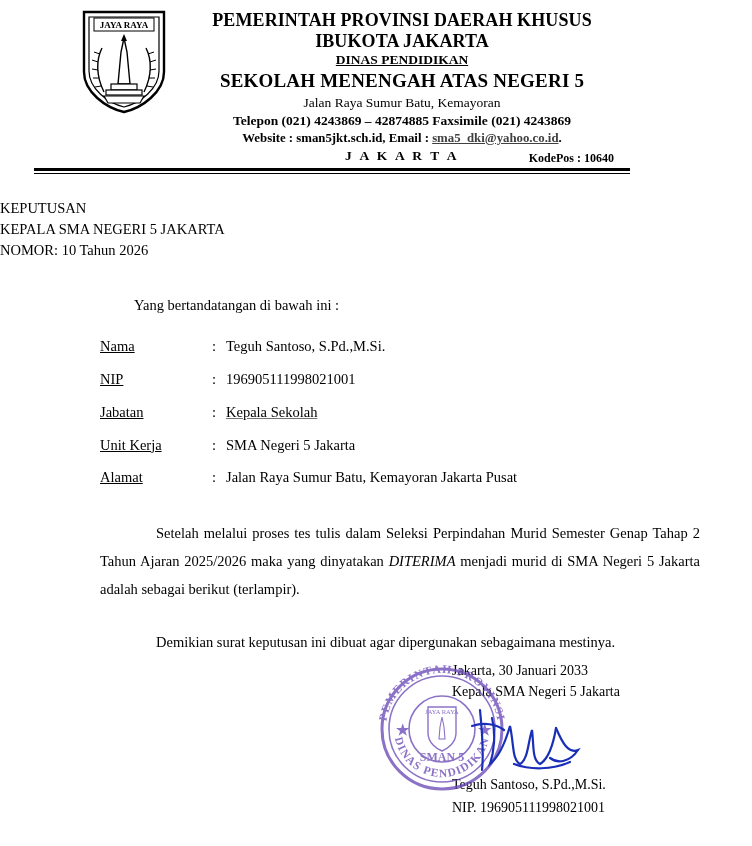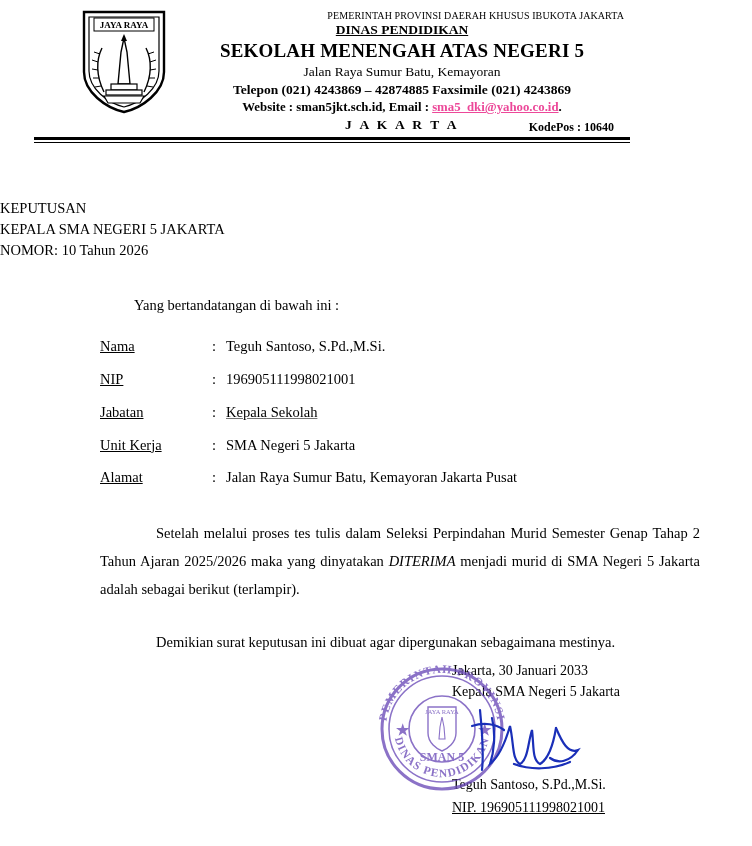--- a/index.html
+++ b/index.html
@@ -44,24 +44,23 @@
   }
 
   .head-text {
     margin-left: 180px;
     margin-right: 40px;
     text-align: center;
     line-height: 1.18;
   }
 
   .head-line1 {
-    font-size: 10px;
-    font-weight: normal;
+    font-size: 18px;
+    font-weight: bold;
     letter-spacing: 0.1px;
-    text-align: right;
   }
   .head-line2 {
     font-size: 13.5px;
     font-weight: bold;
     text-decoration: underline;
   }
   .head-line3 {
     font-size: 19px;
     font-weight: bold;
     letter-spacing: 0.2px;
@@ -76,21 +75,21 @@
     font-size: 13.5px;
     font-weight: bold;
     margin-top: 2px;
   }
   .head-line6 {
     font-size: 12.8px;
     font-weight: bold;
     margin-top: 2px;
   }
   .head-line6 a {
-    color: #ec4899;
+    color: #404040;
     text-decoration: underline;
   }
   .head-line7 {
     font-size: 13.5px;
     font-weight: bold;
     letter-spacing: 2.5px;
     margin-top: 2px;
   }
 
   .rule-wrap {
@@ -178,21 +177,20 @@
     top: 660px;
     font-size: 14px;
     line-height: 1.5;
     text-align: left;
   }
   .sign-name {
     margin-top: 72px;
   }
   .sign-nip {
     margin-top: 2px;
-    text-decoration: underline;
   }
 
   
   .stamp {
     position: absolute;
     left: 368px;
     top: 655px;
     width: 148px;
     height: 148px;
     pointer-events: none;

